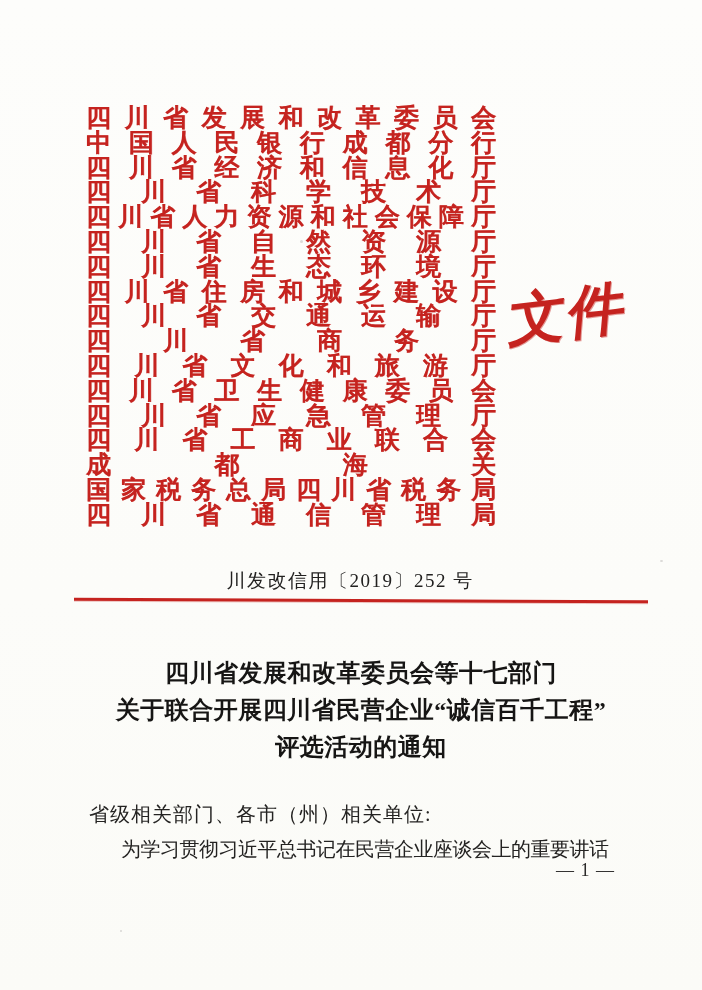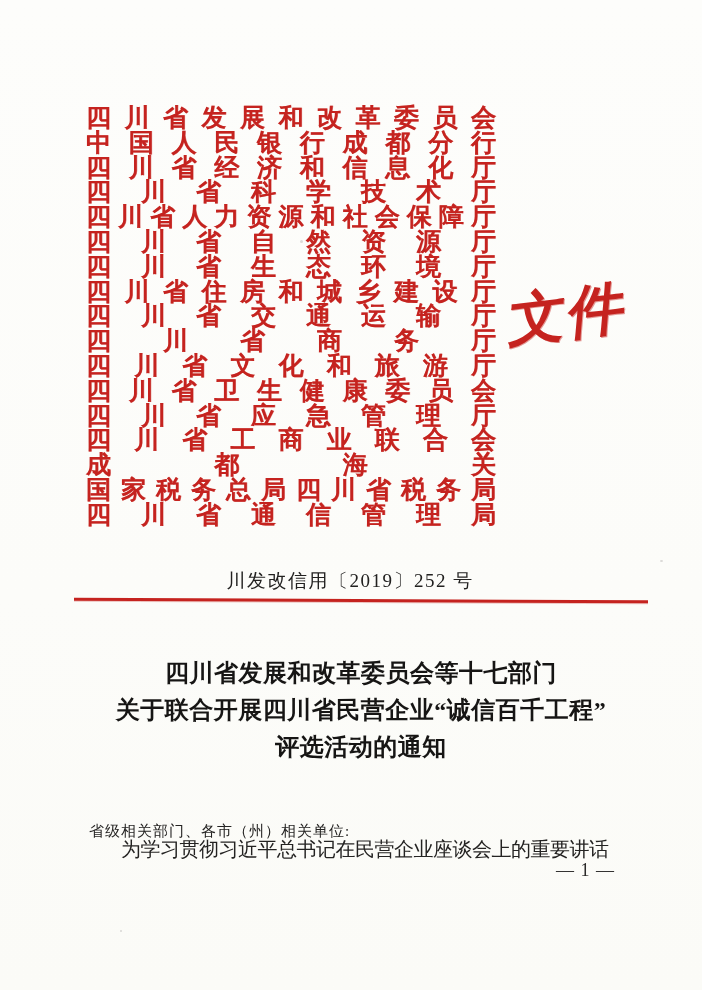--- a/index.html
+++ b/index.html
@@ -89,25 +89,24 @@
     font-weight: bold;
     letter-spacing: 0.5px;
     color: #161514;
   }
 
   
   .salutation {
     position: absolute;
     left: 89px;
     top: 801px;
-    font-size: 15px;
+    font-size: 20px;
     letter-spacing: 1px;
     color: #242322;
     white-space: nowrap;
-    margin-top: 21px;
   }
   .paragraph {
     position: absolute;
     left: 121px;
     top: 836px;
     font-size: 20px;
     letter-spacing: -0.5px;
     color: #242322;
     white-space: nowrap;
   }

